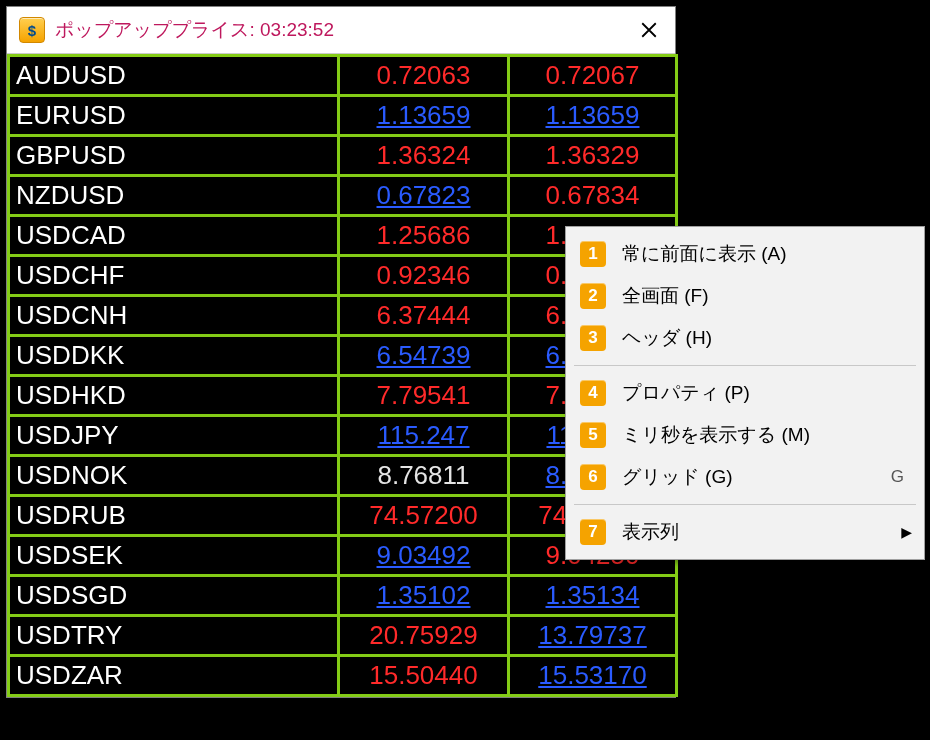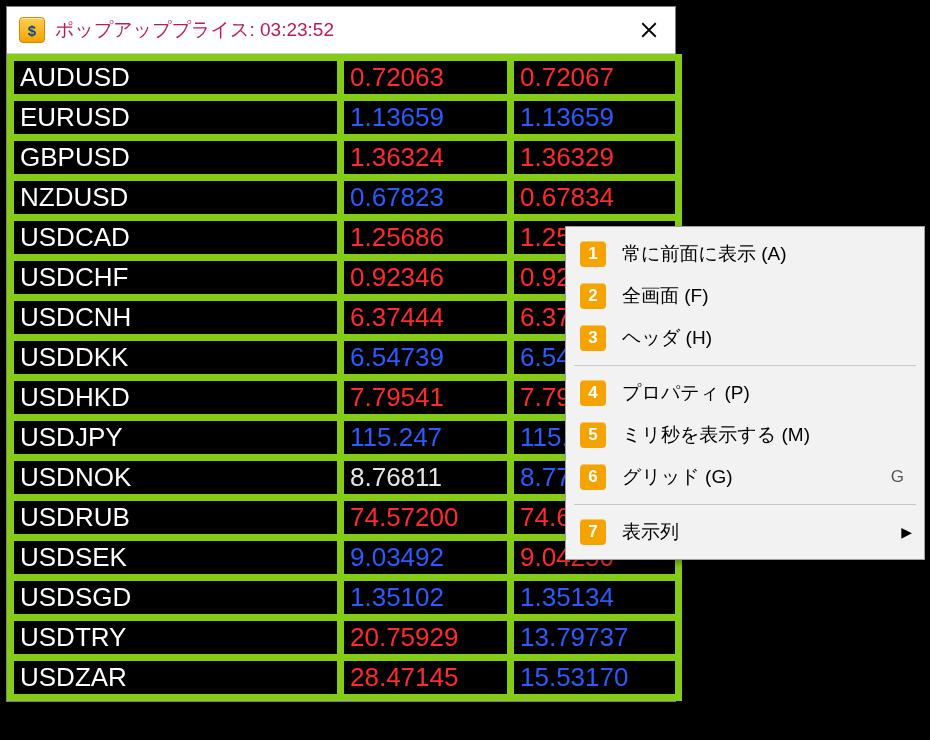--- a/index.html
+++ b/index.html
@@ -60,35 +60,35 @@
   .grid {
     display: table;
     width: 100%;
     border-collapse: collapse;
   }
   .row {
     display: table-row;
   }
   .cell {
     display: table-cell;
-    border: 7px solid #84cc16;
+    border: 3px solid #84cc16;
     height: 40px;
     vertical-align: middle;
     font-size: 26px;
     font-weight: 500;
     padding: 0 6px;
     box-sizing: border-box;
     font-family: Arial, sans-serif;
   }
   .sym { width: 330px; color: #fff; text-align: left; }
-  .bid, .ask { text-align: left; }
+  .bid, .ask { text-align: center; }
   .bid { width: 170px; }
   .ask { width: 168px; }
   .c-red { color: #ff2a2a; }
-  .c-blue { color: #2a5bff; }
+  .c-blue { color: #2a5bff; text-decoration: underline; }
   .c-white { color: #e5e5e5; }
 
   .ctxmenu {
     position: absolute;
     left: 565px;
     top: 226px;
     width: 358px;
     background: #f2f2f2;
     border: 1px solid #a0a0a0;
     box-shadow: 3px 3px 6px rgba(0,0,0,.35);
@@ -211,21 +211,21 @@
         <div class="cell bid c-blue">1.35102</div>
         <div class="cell ask c-blue">1.35134</div>
       </div>
       <div class="row">
         <div class="cell sym">USDTRY</div>
         <div class="cell bid c-red">20.75929</div>
         <div class="cell ask c-blue">13.79737</div>
       </div>
       <div class="row">
         <div class="cell sym">USDZAR</div>
-        <div class="cell bid c-red">28.47145</div>
+        <div class="cell bid c-red">15.50440</div>
         <div class="cell ask c-blue">15.53170</div>
       </div>
     </div>
 </div>
 
 <div class="ctxmenu" id="ctxmenu">
     <div class="mitem">
       <div class="mnum">1</div>
       <div class="mlabel">常に前面に表示 (A)</div>
     </div>

